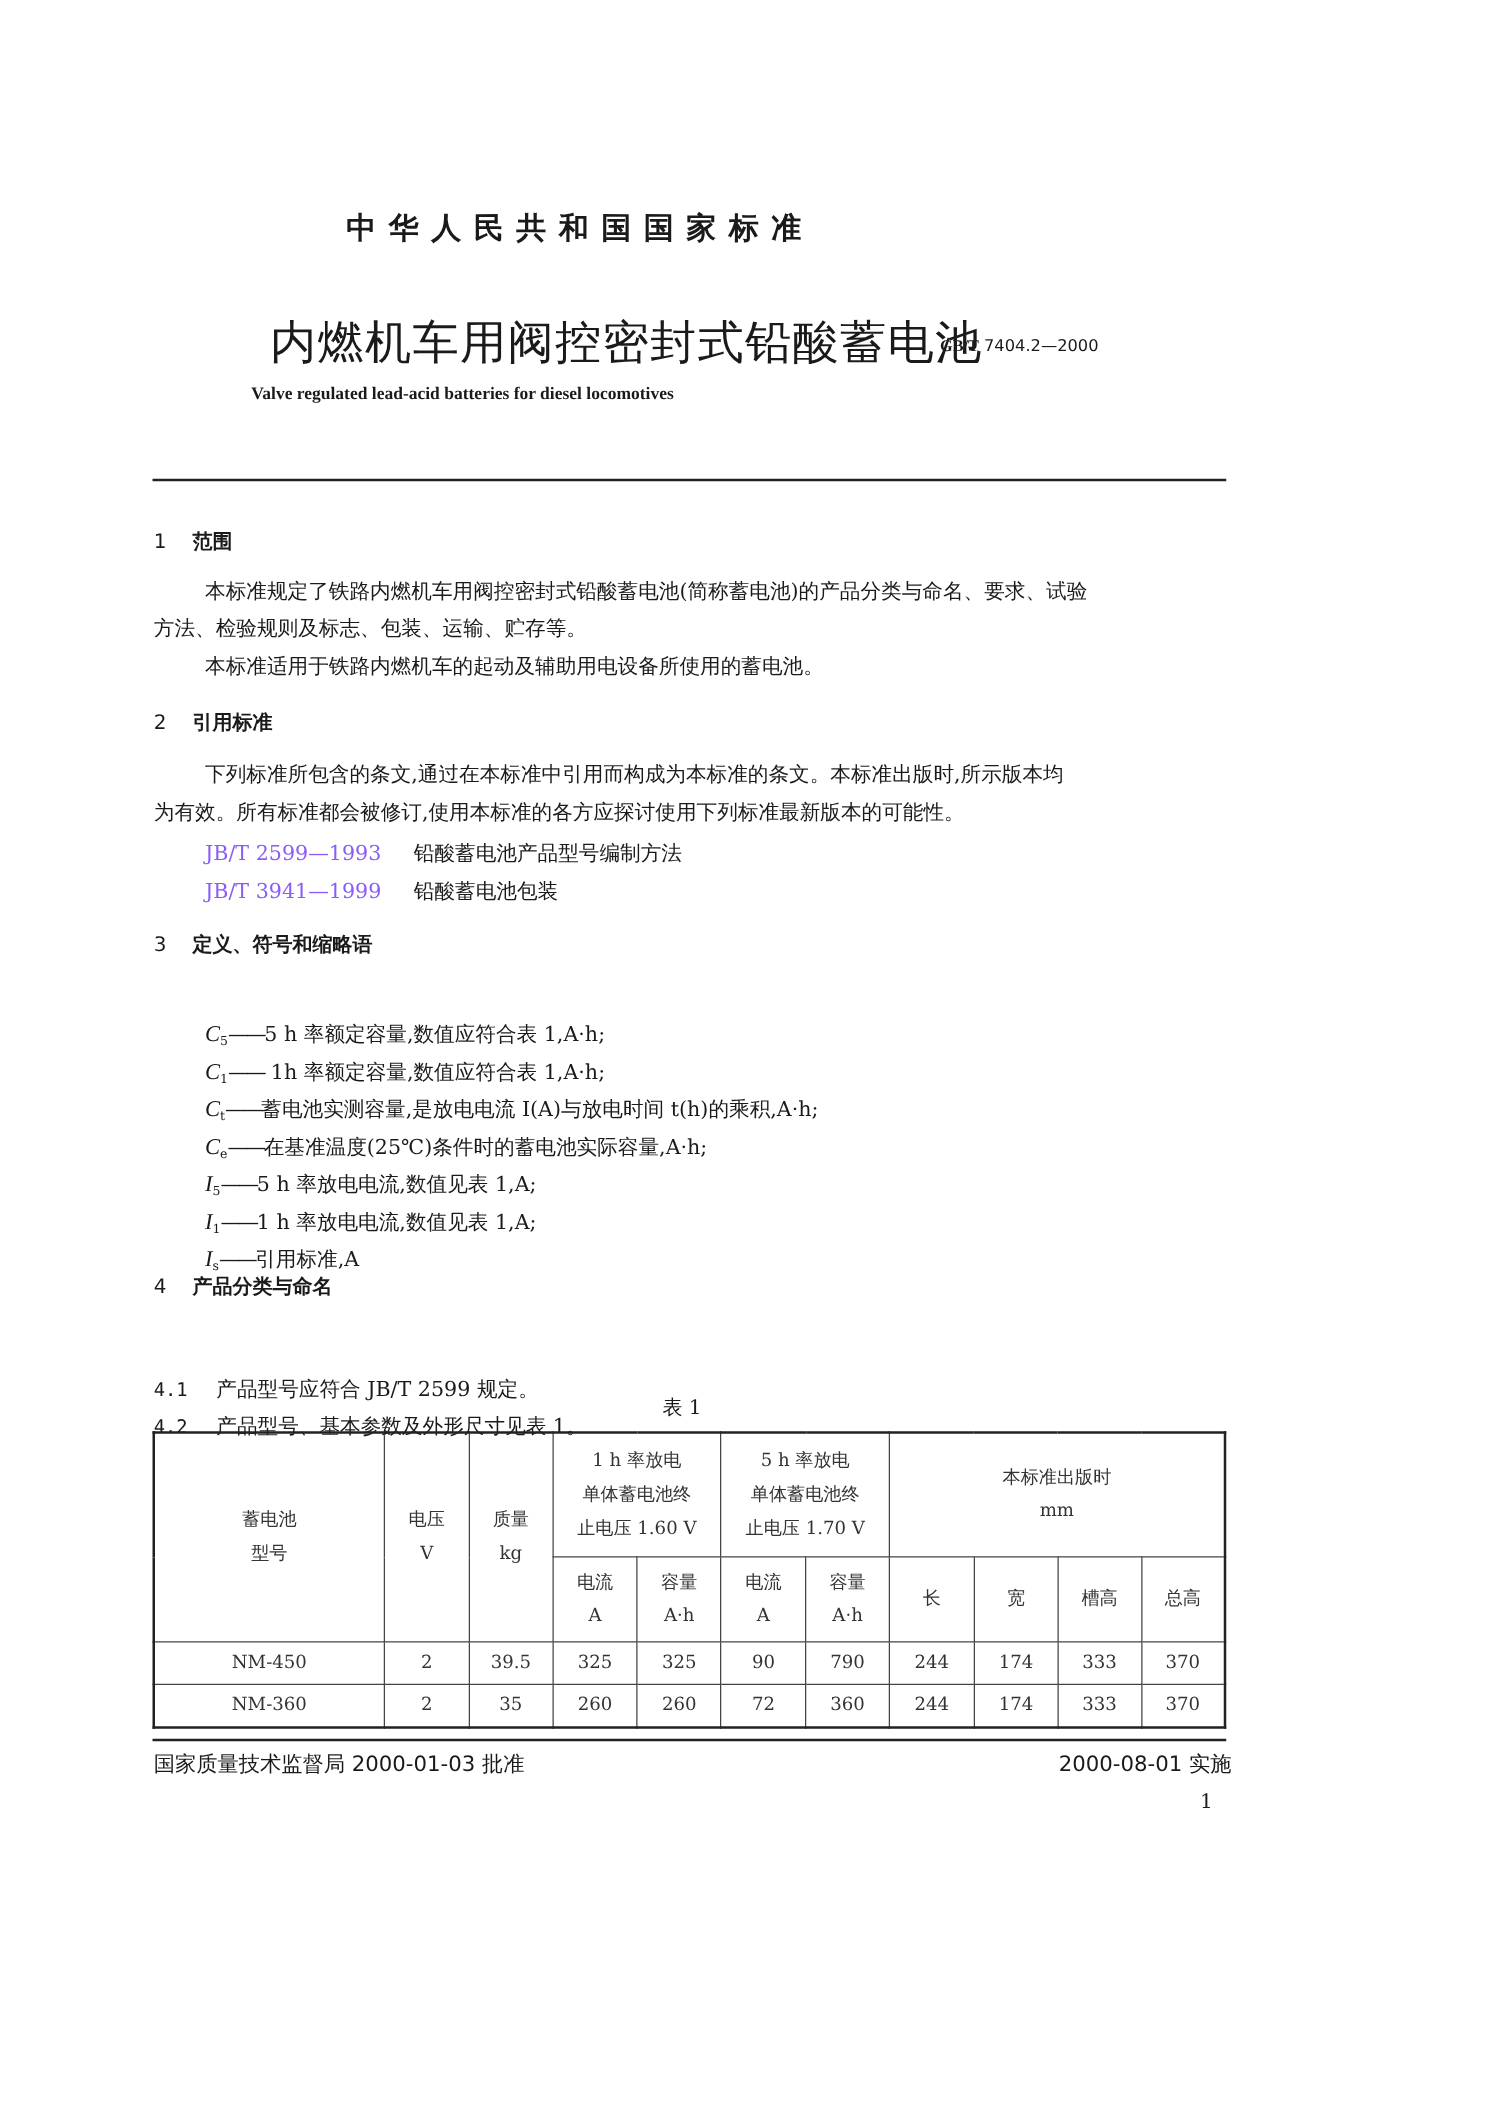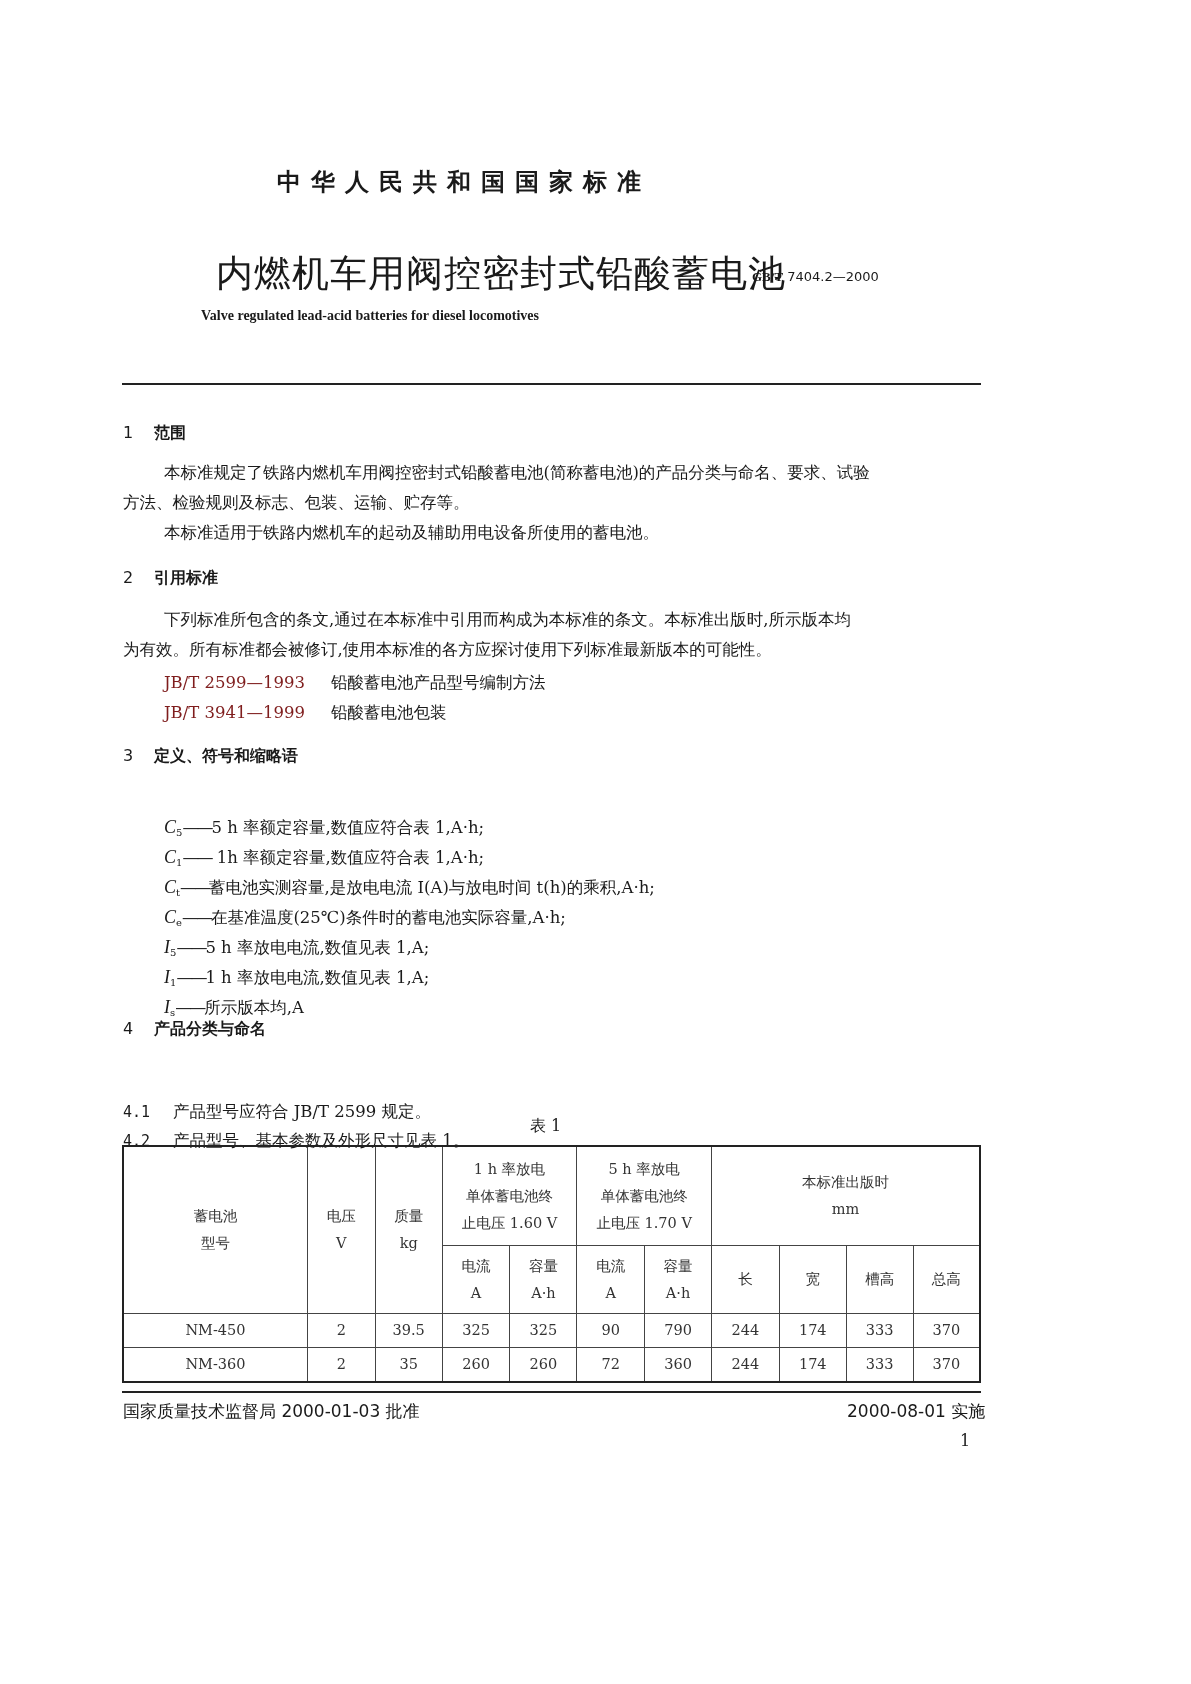--- a/index.html
+++ b/index.html
@@ -26,21 +26,21 @@
   #std-number .gb { font-weight: bold; font-family: "Liberation Serif", serif; }
   #doc-subtitle {
     left: 201px; top: 308px; font-size: 14px; font-weight: bold; white-space: nowrap;
   }
   .rule { left: 122px; width: 859px; height: 2px; background: #222; }
 
   .h-sec { font-size: 16px; font-weight: bold; white-space: nowrap; }
   .h-sec .num { display: inline-block; width: 31px; font-weight: normal; }
   .para { font-size: 16.5px; line-height: 30px; white-space: nowrap; }
   .ref-line { font-size: 16.5px; white-space: nowrap; }
-  .ref-line .code { display: inline-block; width: 167px; color: #7f1d1d; }
+  .ref-line .code { display: inline-block; width: 167px; color: #8b5cf6; }
   .def-line { font-size: 16.5px; white-space: nowrap; }
   .def-line .sym { font-style: italic; font-family: "Liberation Serif", serif; font-size: 18px; }
   .def-line sub { font-style: normal; font-size: 10px; vertical-align: -3px; }
   .def-line .dash { letter-spacing: -2px; }
   .clause { font-size: 16.5px; white-space: nowrap; margin-top: 44px; }
   .clause .num { display: inline-block; width: 50px; font-family: "DejaVu Sans Mono", monospace; font-size: 15px; }
 
   #table-caption { left: 530px; top: 1116px; font-size: 16px; white-space: nowrap; }
 
   table.spec {
@@ -109,21 +109,21 @@
 <div class="abs def-line serif" style="left:164px; top:907px;">
   <span class="sym">C</span><sub>e</sub><span class="dash">——</span><span>在基准温度(25℃)条件时的蓄电池实际容量,A·h;</span>
 </div>
 <div class="abs def-line serif" style="left:164px; top:937px;">
   <span class="sym">I</span><sub>5</sub><span class="dash">——</span><span>5 h 率放电电流,数值见表 1,A;</span>
 </div>
 <div class="abs def-line serif" style="left:164px; top:967px;">
   <span class="sym">I</span><sub>1</sub><span class="dash">——</span><span>1 h 率放电电流,数值见表 1,A;</span>
 </div>
 <div class="abs def-line serif" style="left:164px; top:997px;">
-  <span class="sym">I</span><sub>s</sub><span class="dash">——</span><span>所示版本均,A</span>
+  <span class="sym">I</span><sub>s</sub><span class="dash">——</span><span>引用标准,A</span>
 </div>
 
 <div class="abs h-sec sans" style="left:123px; top:1019px;">
   <span class="num">4</span><span>产品分类与命名</span>
 </div>
 <div class="abs clause serif" style="left:123px; top:1057px;">
   <span class="num">4.1</span><span>产品型号应符合 JB/T 2599 规定。</span>
 </div>
 <div class="abs clause serif" style="left:123px; top:1086px;">
   <span class="num">4.2</span><span>产品型号、基本参数及外形尺寸见表 1。</span>

